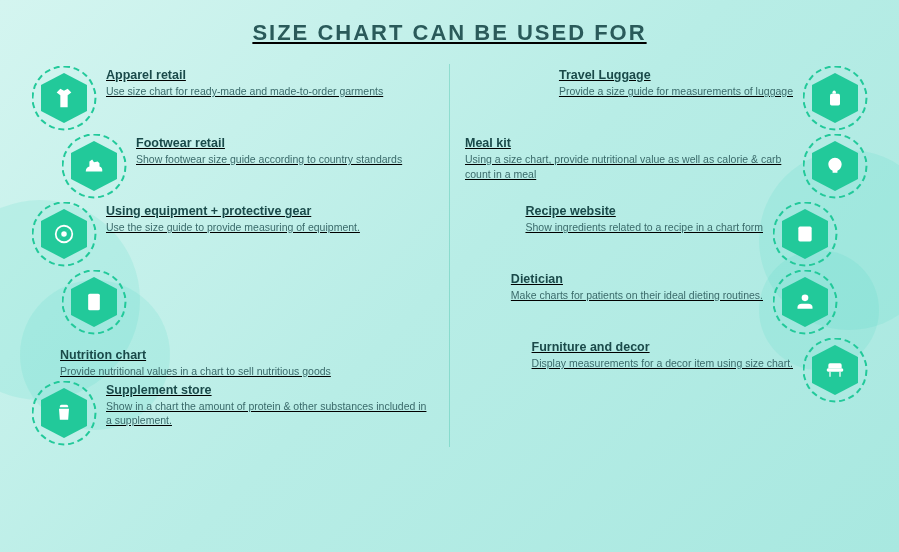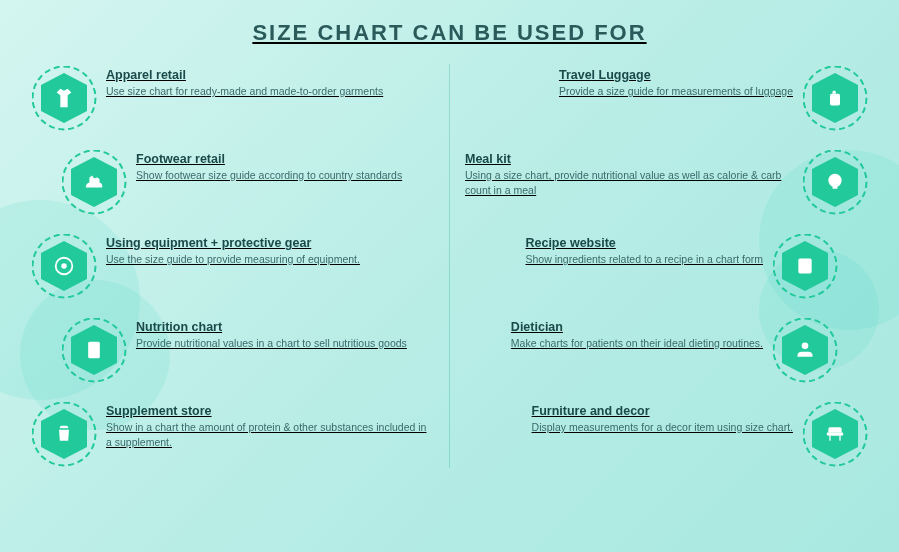--- a/index.html
+++ b/index.html
@@ -58,21 +58,21 @@
 
     .content-grid {
       display: flex;
       justify-content: space-between;
       gap: 10px;
     }
 
     .left-column, .right-column {
       display: flex;
       flex-direction: column;
-      gap: 16px;
+      gap: 0;
       flex: 1;
     }
 
     .item-row {
       display: flex;
       align-items: flex-start;
       gap: 8px;
     }
 
     .item-row.right-align {
@@ -227,21 +227,21 @@
                 </svg>
             </div>
           </div>
         </div>
         <div class="item-text">
           <div class="item-title">Using equipment + protective gear</div>
           <div class="item-desc">Use the size guide to provide measuring of equipment.</div>
         </div>
       </div>
 
-      <div class="item-row" style="padding-left: 30px;">
+      <div class="item-row" style="padding-left: 30px; flex-direction: column;">
         <div class="hex-wrapper">
           <div class="dashed-circle"></div>
           <div class="hex-icon">
             <svg class="hex-shape" viewBox="0 0 54 54">
               <polygon points="27,2 50,14 50,40 27,52 4,40 4,14"></polygon>
             </svg>
             <div class="hex-icon-inner">
               <svg width="20" height="20" viewBox="0 0 24 24" fill="white">
                   <rect x="5" y="2" width="14" height="20" rx="2" ry="2"></rect>
                   <line x1="9" y1="7" x2="15" y2="7" stroke="white" stroke-width="1.5"></line>

